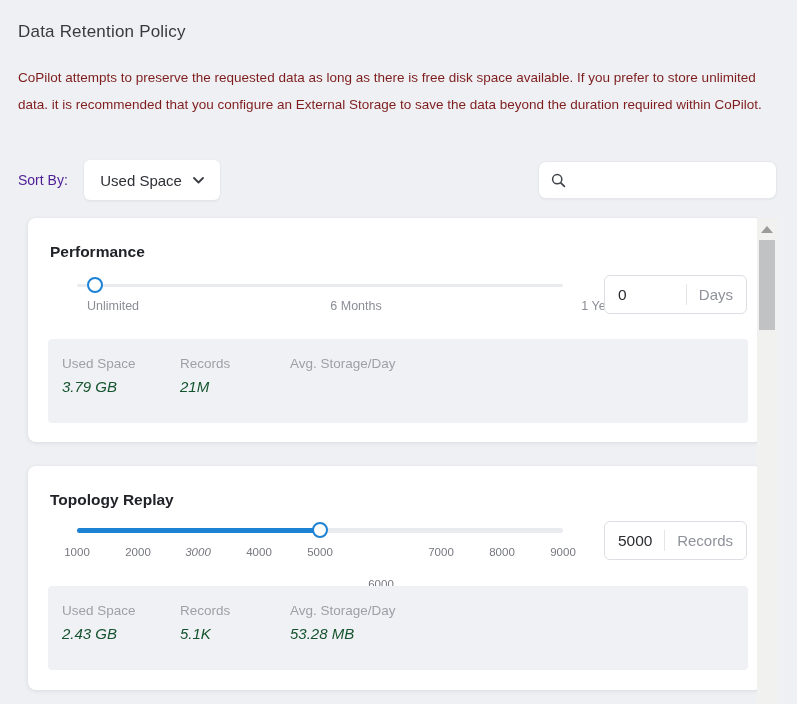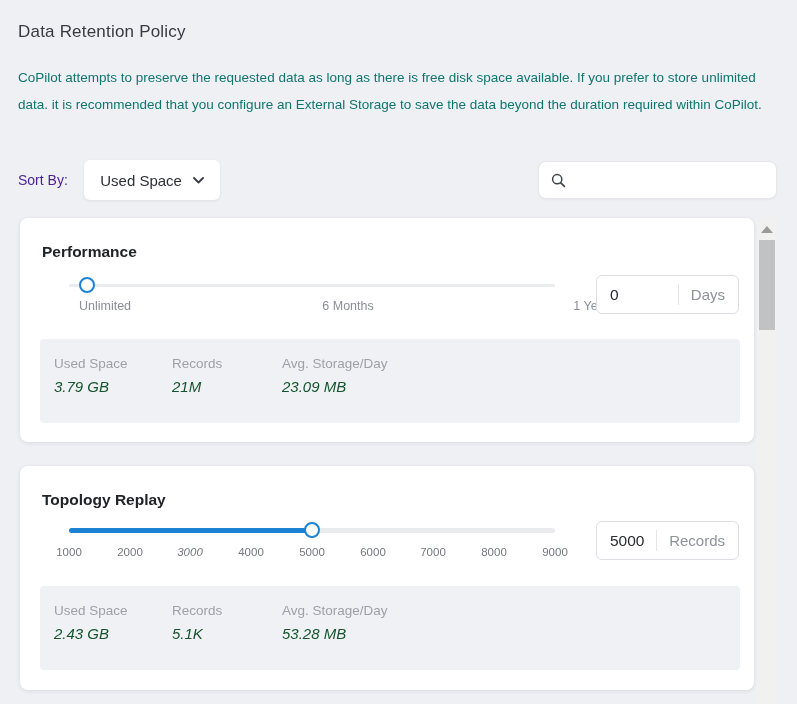--- a/index.html
+++ b/index.html
@@ -1,55 +1,55 @@
 <!DOCTYPE html>
 <html><head>
 <meta charset="utf-8">
 <style>
   * { margin:0; padding:0; box-sizing:border-box; }
   html,body { background:#eef0f4; }
   body { font-family:"Liberation Sans","DejaVu Sans",sans-serif; }
   .page { position:relative; width:797px; height:704px; background:#eef0f4; overflow:hidden; }
 
   .page-title { position:absolute; left:18px; top:22px; font-size:17px; font-weight:500; color:#393a40; letter-spacing:.2px; }
-  .page-desc { position:absolute; left:18px; top:64px; width:758px; font-size:13.5px; line-height:27px; color:#0f766e; }
+  .page-desc { position:absolute; left:18px; top:64px; width:758px; font-size:13.5px; line-height:27px; color:#7f1d1d; }
 
   .toolbar { position:absolute; left:18px; top:160px; width:759px; height:40px; }
   .sort-label { display:inline-block; line-height:40px; font-size:14px; color:#4c1d95; vertical-align:top; }
   .sort-btn { display:inline-flex; align-items:center; gap:11px; height:40px; margin-left:12px; padding:0 16px;
               background:#fff; border:none; border-radius:6px; font-size:15px; color:#2e3036; cursor:pointer;
               box-shadow:0 1px 3px rgba(25,28,40,.08); font-family:inherit; }
   .chevron { width:11px; height:7px; display:block; }
 
   .search-box { position:absolute; left:520px; top:1px; width:239px; height:38px; background:#fff;
                 border:1px solid #e6e7eb; border-radius:8px; display:flex; align-items:center; padding:0 12px;
                 box-shadow:0 1px 2px rgba(25,28,40,.04); }
   .search-box input { border:none; outline:none; flex:1; min-width:0; font-size:14px; color:#33343a; margin-left:9px; background:transparent; font-family:inherit; }
 
-  .card { position:absolute; left:20px; width:734px; height:224px; background:#fff; border-radius:8px;
+  .card { position:absolute; left:28px; width:734px; height:224px; background:#fff; border-radius:8px;
           box-shadow:0 1px 4px rgba(25,28,40,.10); }
   .card-1 { top:218px; }
   .card-2 { top:466px; }
   .card-title { position:absolute; left:22px; top:25px; font-size:15.5px; font-weight:700; color:#222329; }
 
   .slider { position:absolute; left:0; top:0; width:560px; height:100px; }
   .track { position:absolute; left:49px; border-radius:3px; background:#e9ebee; }
   .track-thin  { top:66px; width:486px; height:3px; }
   .track-thick { top:62px; width:486px; height:5px; }
   .track-fill { position:absolute; left:0; top:0; height:100%; border-radius:3px; background:#1d82d4; }
   .handle { position:absolute; width:16px; height:16px; border-radius:50%; background:#fff; border:2px solid #1d82d4; cursor:pointer; }
   .handle-1 { left:59px; top:59px; }
   .handle-2 { left:284px; top:56px; }
 
   .range-label { position:absolute; top:81px; transform:translateX(-50%); font-size:12.5px; color:#8b8e95; white-space:nowrap;margin-left:36px; }
   .rl-0 { left:49px; } .rl-1 { left:292px; } .rl-2 { left:535px; }
 
   .tick { position:absolute; top:80px; transform:translateX(-50%); font-size:11.5px; color:#75787f; white-space:nowrap; }
   .tk-0{left:49px;} .tk-1{left:110px;} .tk-2{left:170px;font-style:italic;} .tk-3{left:231px;} .tk-4{left:292px;}
-  .tk-5{left:353px;} .tk-6{left:413px;} .tk-7{left:474px;} .tk-8{left:535px;}
+  .tk-5{left:353px;margin-top:32px;} .tk-6{left:413px;} .tk-7{left:474px;} .tk-8{left:535px;}
 
   .input-group { position:absolute; left:576px; width:143px; height:39px; background:#fff; border:1px solid #dcdee3;
                  border-radius:6px; display:flex; align-items:stretch; }
   .ig-1 { top:57px; } .ig-2 { top:55px; }
   .input-group input { border:none; outline:none; width:72px; flex:1; min-width:0; padding:0 6px 0 13px;
                        font-size:15.5px; color:#2b2c31; border-radius:6px; font-family:inherit; }
   .unit { display:flex; align-items:center; padding:0 13px; font-size:15px; color:#8f929a; position:relative; }
   .unit::before { content:""; position:absolute; left:0; top:8px; bottom:8px; width:1px; background:#e4e5e9; }
 
   .stats { position:absolute; left:20px; width:700px; height:84px; background:#f0f1f5; border-radius:4px;
@@ -110,21 +110,20 @@
       <div class="stat stat-c0">
         <span class="stat-label">Used Space</span>
         <span class="stat-value">3.79 GB</span>
       </div>
       <div class="stat stat-c1">
         <span class="stat-label">Records</span>
         <span class="stat-value">21M</span>
       </div>
       <div class="stat stat-c2">
         <span class="stat-label">Avg. Storage/Day</span>
-        <span class="stat-value">23.09 MB</span>
       </div>
     </div>
   </section>
 
   <section class="card card-2">
     <h2 class="card-title">Topology Replay</h2>
 
     <div class="slider">
       <div class="track track-thick">
         <div class="track-fill" style="width:243px;"></div>

